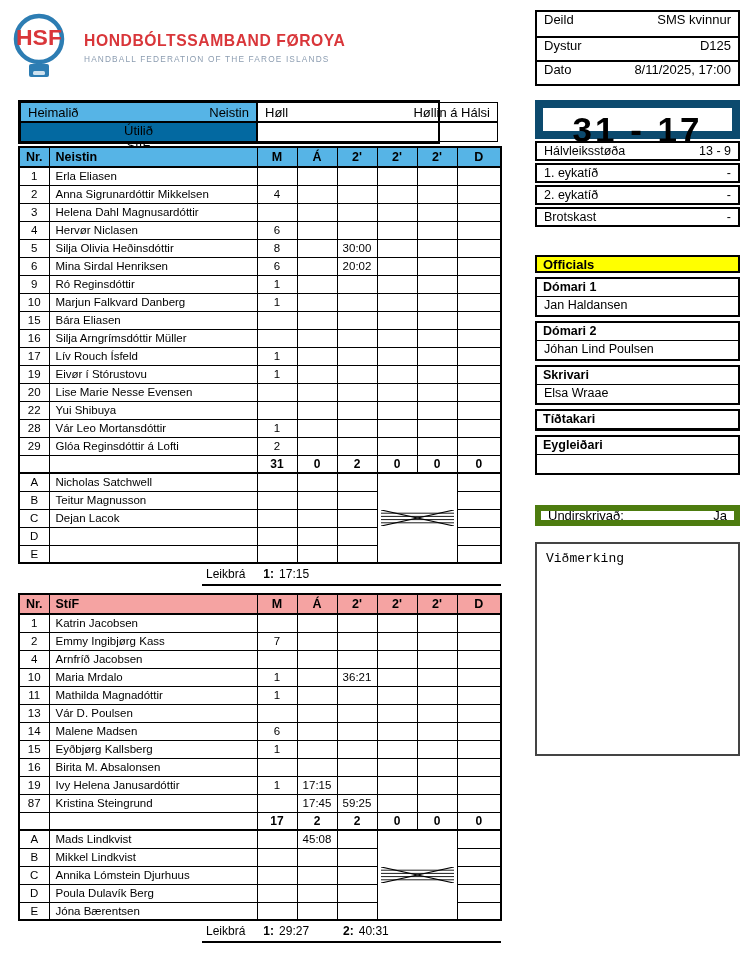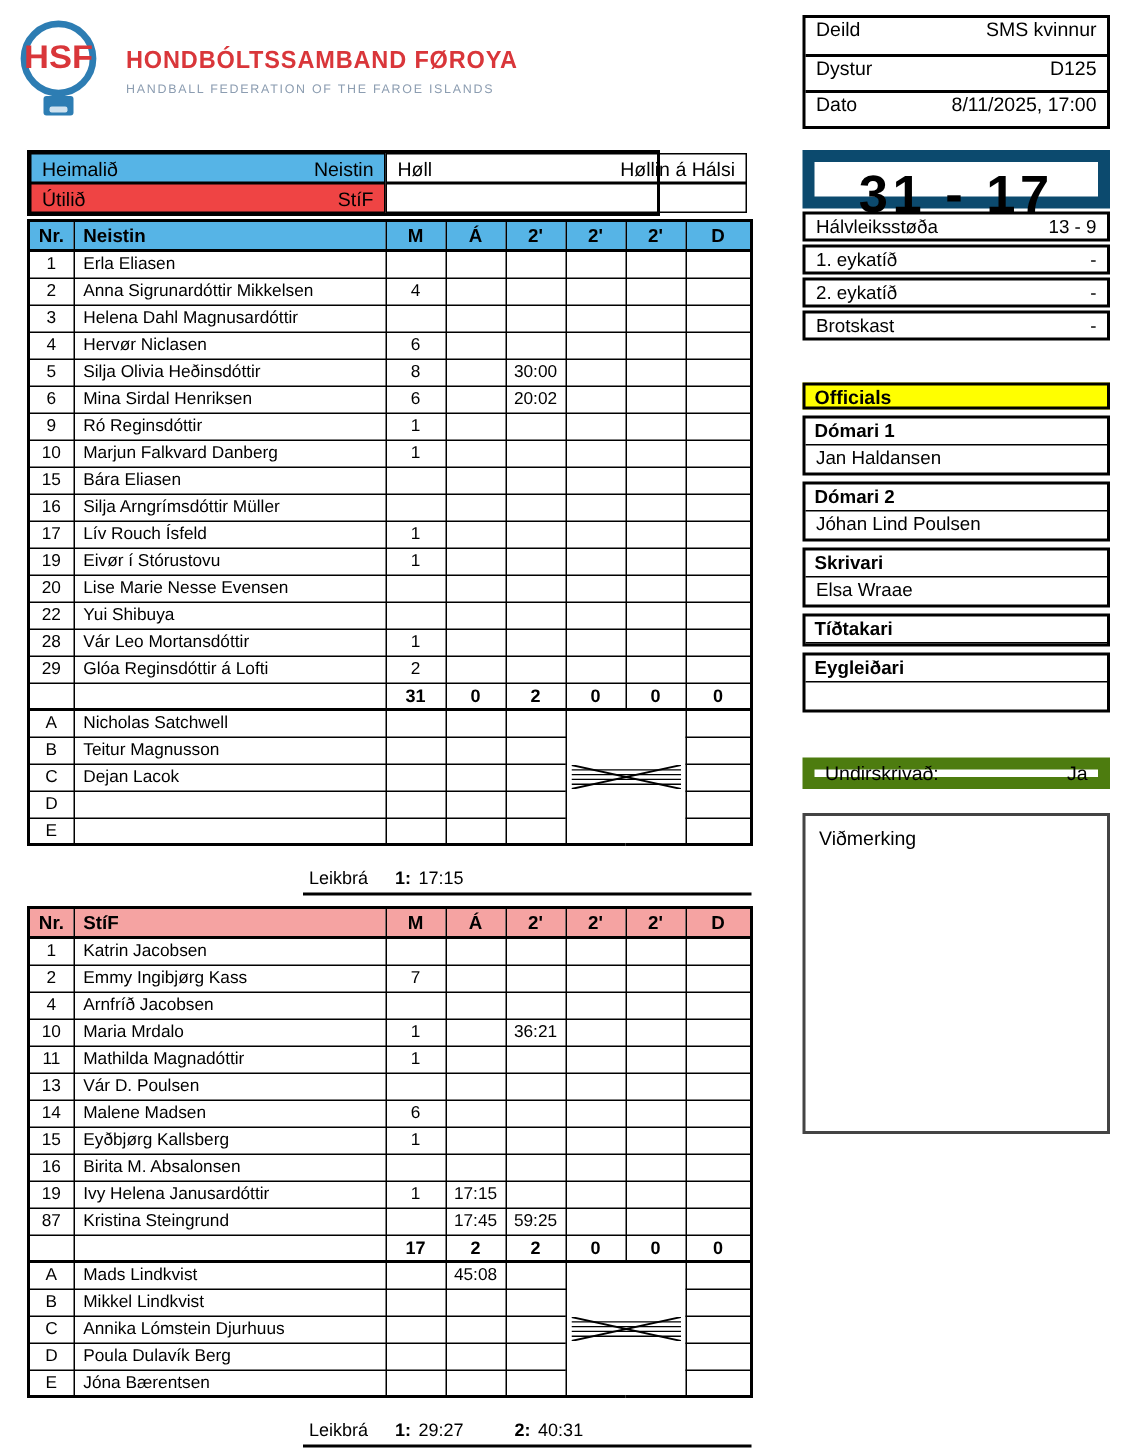--- a/index.html
+++ b/index.html
@@ -13,55 +13,55 @@
 
   
   .meta { position: absolute; left: 535px; top: 10px; width: 205px; border: 2px solid #000; }
   .meta-row { display: flex; justify-content: space-between; align-items: flex-start; height: 24px; padding: 0 7px; font-size: 13px; }
   .meta-row + .meta-row { border-top: 2px solid #000; }
 
   
   .match { position: absolute; left: 18px; top: 100px; width: 422px; border: 2px solid #000; display: grid; grid-template-columns: 237px 241px; }
   .match-cell { display: flex; justify-content: space-between; align-items: center; height: 20px; padding: 0 7px; font-size: 13px; border: 1px solid #000; }
   .bg-home { background: #56b4e6; }
-  .bg-away { background: #ef4444; }
+  .bg-away { background: #0369a1; flex-direction: column; }
 
   
   .left-col { position: absolute; left: 18px; top: 146px; width: 482px; }
   table.team { border-collapse: collapse; table-layout: fixed; width: 482px; border: 2px solid #000; }
   table.team th, table.team td { border: 1px solid #000; overflow: hidden; white-space: nowrap; }
   table.team th { height: 20px; font-size: 12.5px; font-weight: 700; text-align: center; border-bottom: 2px solid #000; }
   table.team th.th-name { text-align: left; padding: 0 6px; }
   table.team td { height: 18px; font-size: 11.5px; text-align: center; padding: 0 3px; }
   table.team td.td-name { text-align: left; padding: 0 6px; }
   table.team tr.totals td { font-weight: 700; border-bottom: 2px solid #000; font-size: 12px; }
   table.team .home-th { background: #56b4e6; }
   table.team .away-th { background: #f5a3a2; }
   td.x-cell { padding: 0; }
   td.x-cell svg { display: block; width: 100%; height: 100%; }
 
   .leikbra { margin: 2px 0 6px 184px; width: 299px; border-bottom: 2px solid #000; padding: 1px 0 3px 4px; font-size: 12px; display: flex; align-items: baseline; }
   .leikbra .lk-label { margin-right: 18px; }
-  .leikbra .seg { margin-right: 34px; margin-top: 11px; }
+  .leikbra .seg { margin-right: 34px; }
   .leikbra .seg b { margin-right: 5px; }
   .table2 { margin-top: 7px; }
 
   
   .scorebox { position: absolute; left: 535px; top: 100px; width: 205px; }
   .score-big { border: 8px solid #0c4a6e; height: 39px; font-size: 35px; font-weight: 700; text-align: center; line-height: 43px; letter-spacing: 3px; }
   .score-row { border: 2px solid #000; margin-top: 2px; height: 20px; display: flex; justify-content: space-between; align-items: center; padding: 0 7px; font-size: 12.5px; }
 
   .officials { position: absolute; left: 535px; top: 255px; width: 205px; }
   .off-title { border: 2px solid #000; background: #ffff00; font-weight: 700; font-size: 13px; height: 18px; line-height: 16px; padding: 0 6px; }
   .off-pair { border: 2px solid #000; margin-top: 4px; }
   .off-role { font-weight: 700; font-size: 12.5px; height: 18px; line-height: 17px; padding: 0 6px; border-bottom: 1px solid #000; }
   .off-name { font-size: 12.5px; height: 18px; line-height: 17px; padding: 0 7px; }
 
-  .signed { position: absolute; left: 535px; top: 505px; width: 205px; border: 8px solid #4d7c0f; height: 21px; display: flex; justify-content: space-between; align-items: center; padding: 0 7px; font-size: 13px; }
-  .remarks { position: absolute; left: 535px; top: 542px; width: 205px; height: 214px; border: 2px solid #444; padding: 7px 9px; font-size: 13px; }
+  .signed { position: absolute; left: 535px; top: 505px; width: 205px; border: 6px solid #4d7c0f; height: 21px; display: flex; justify-content: space-between; align-items: center; padding: 0 7px; font-size: 13px; }
+  .remarks { position: absolute; left: 535px; top: 542px; width: 205px; height: 214px; border: 2px solid #444; padding: 7px 9px; font-size: 13px; font-family: Liberation Mono, monospace; }
 </style>
 </head>
 <body>
 
 <div class="page">
 
   <div class="brand">
     <svg width="56" height="70" viewBox="0 0 56 70">
       <circle cx="27" cy="27" r="23" fill="#ffffff" stroke="#2d7db3" stroke-width="4.5"></circle>
       <rect x="17" y="52" width="20" height="13" rx="2" fill="#2d7db3"></rect>

